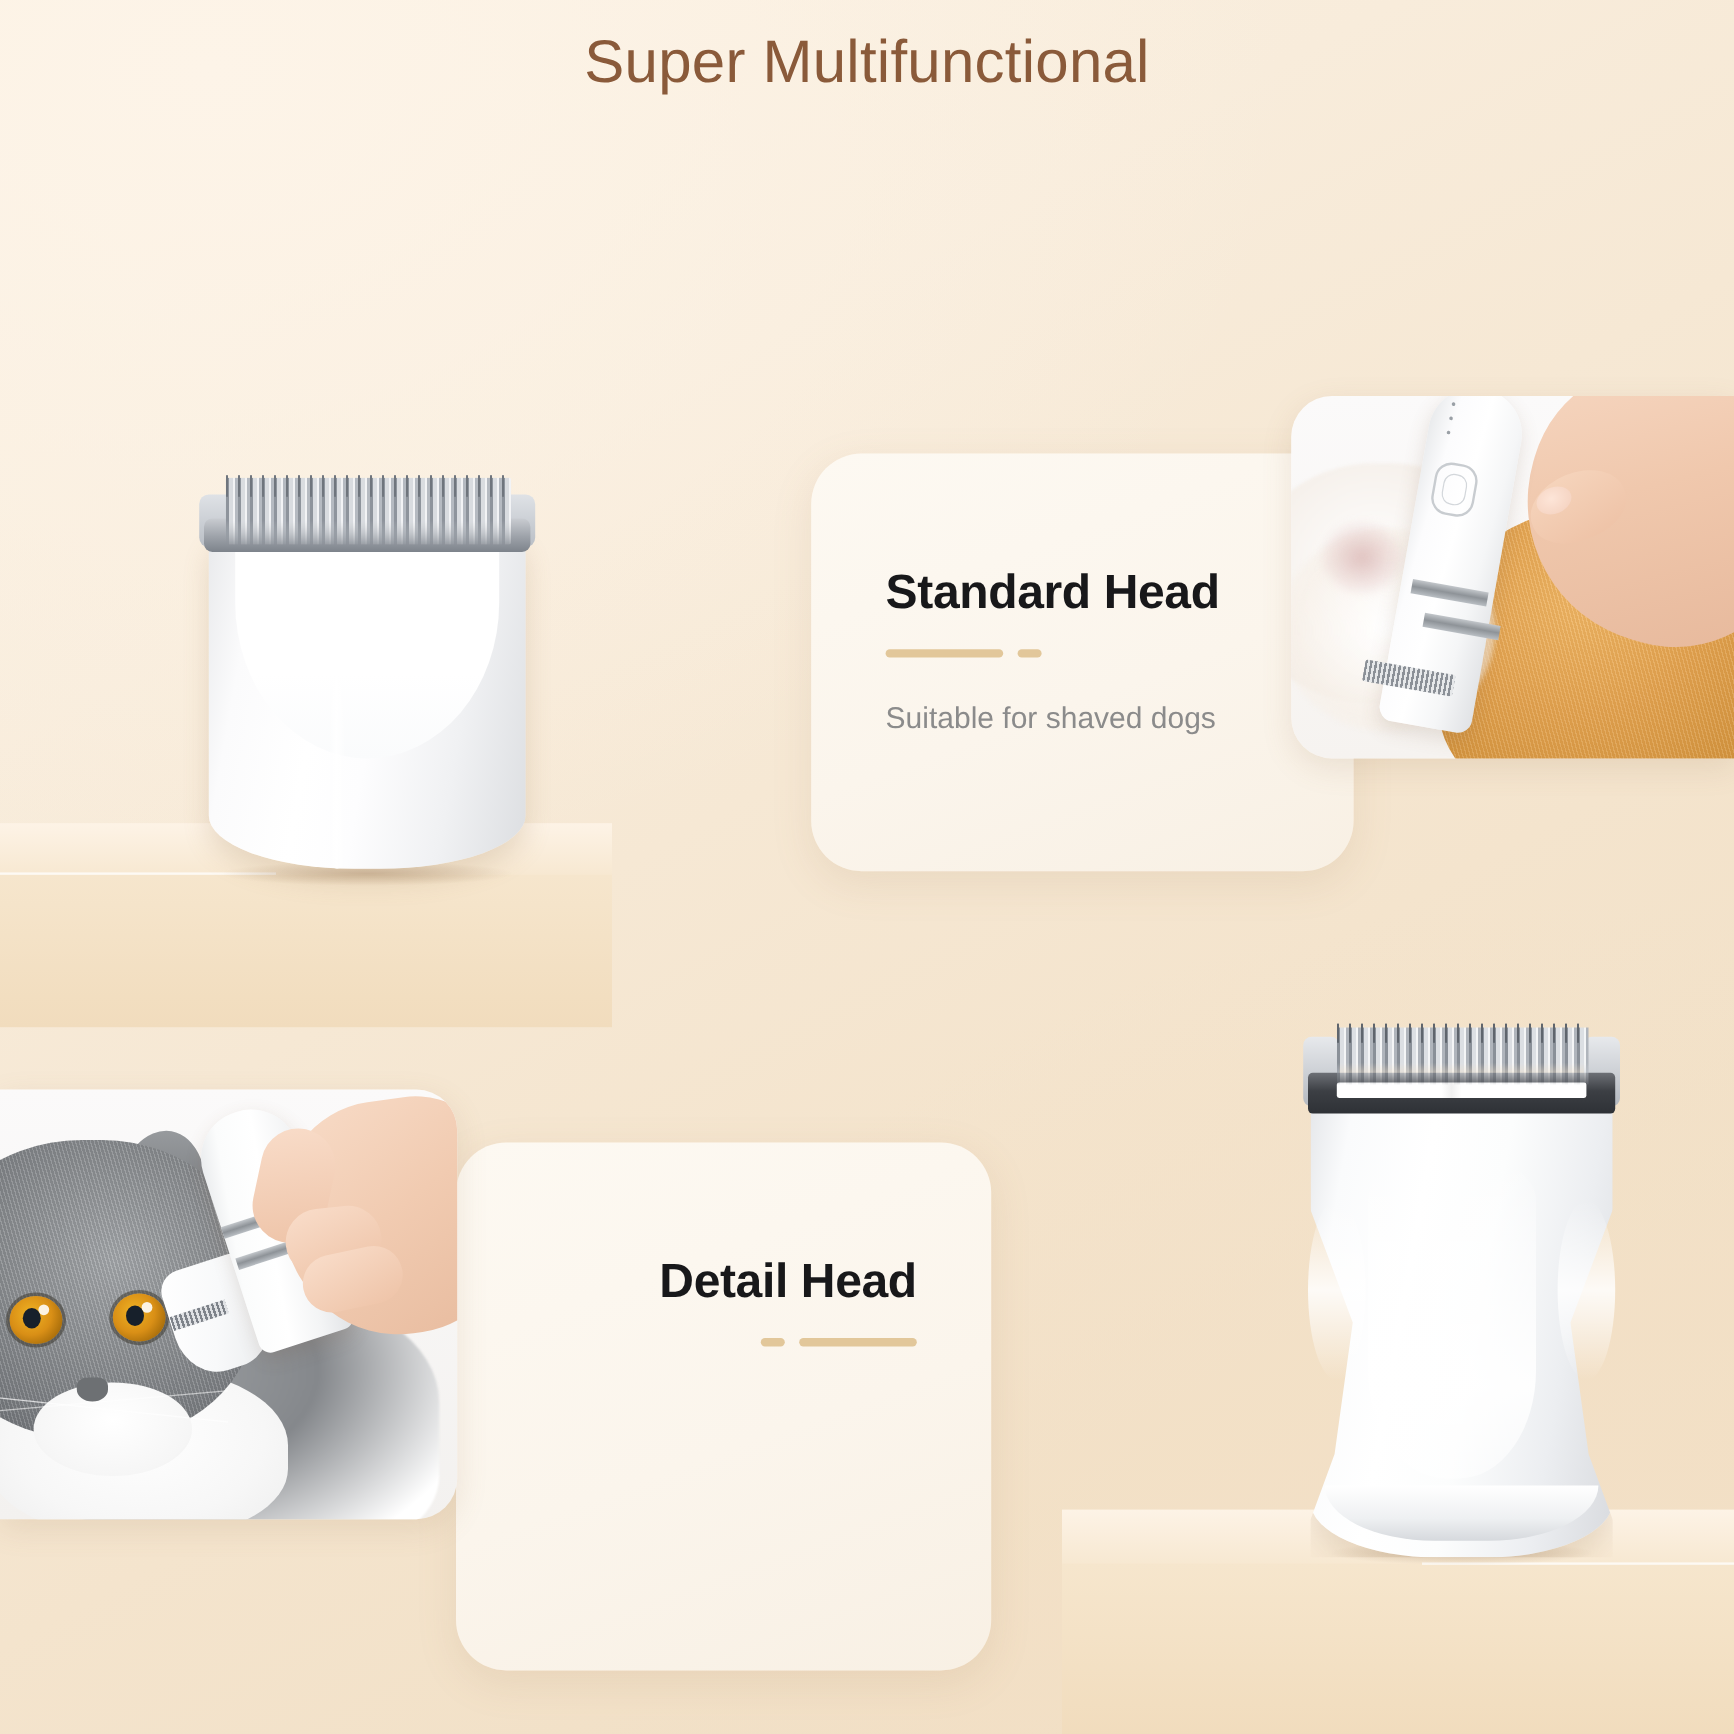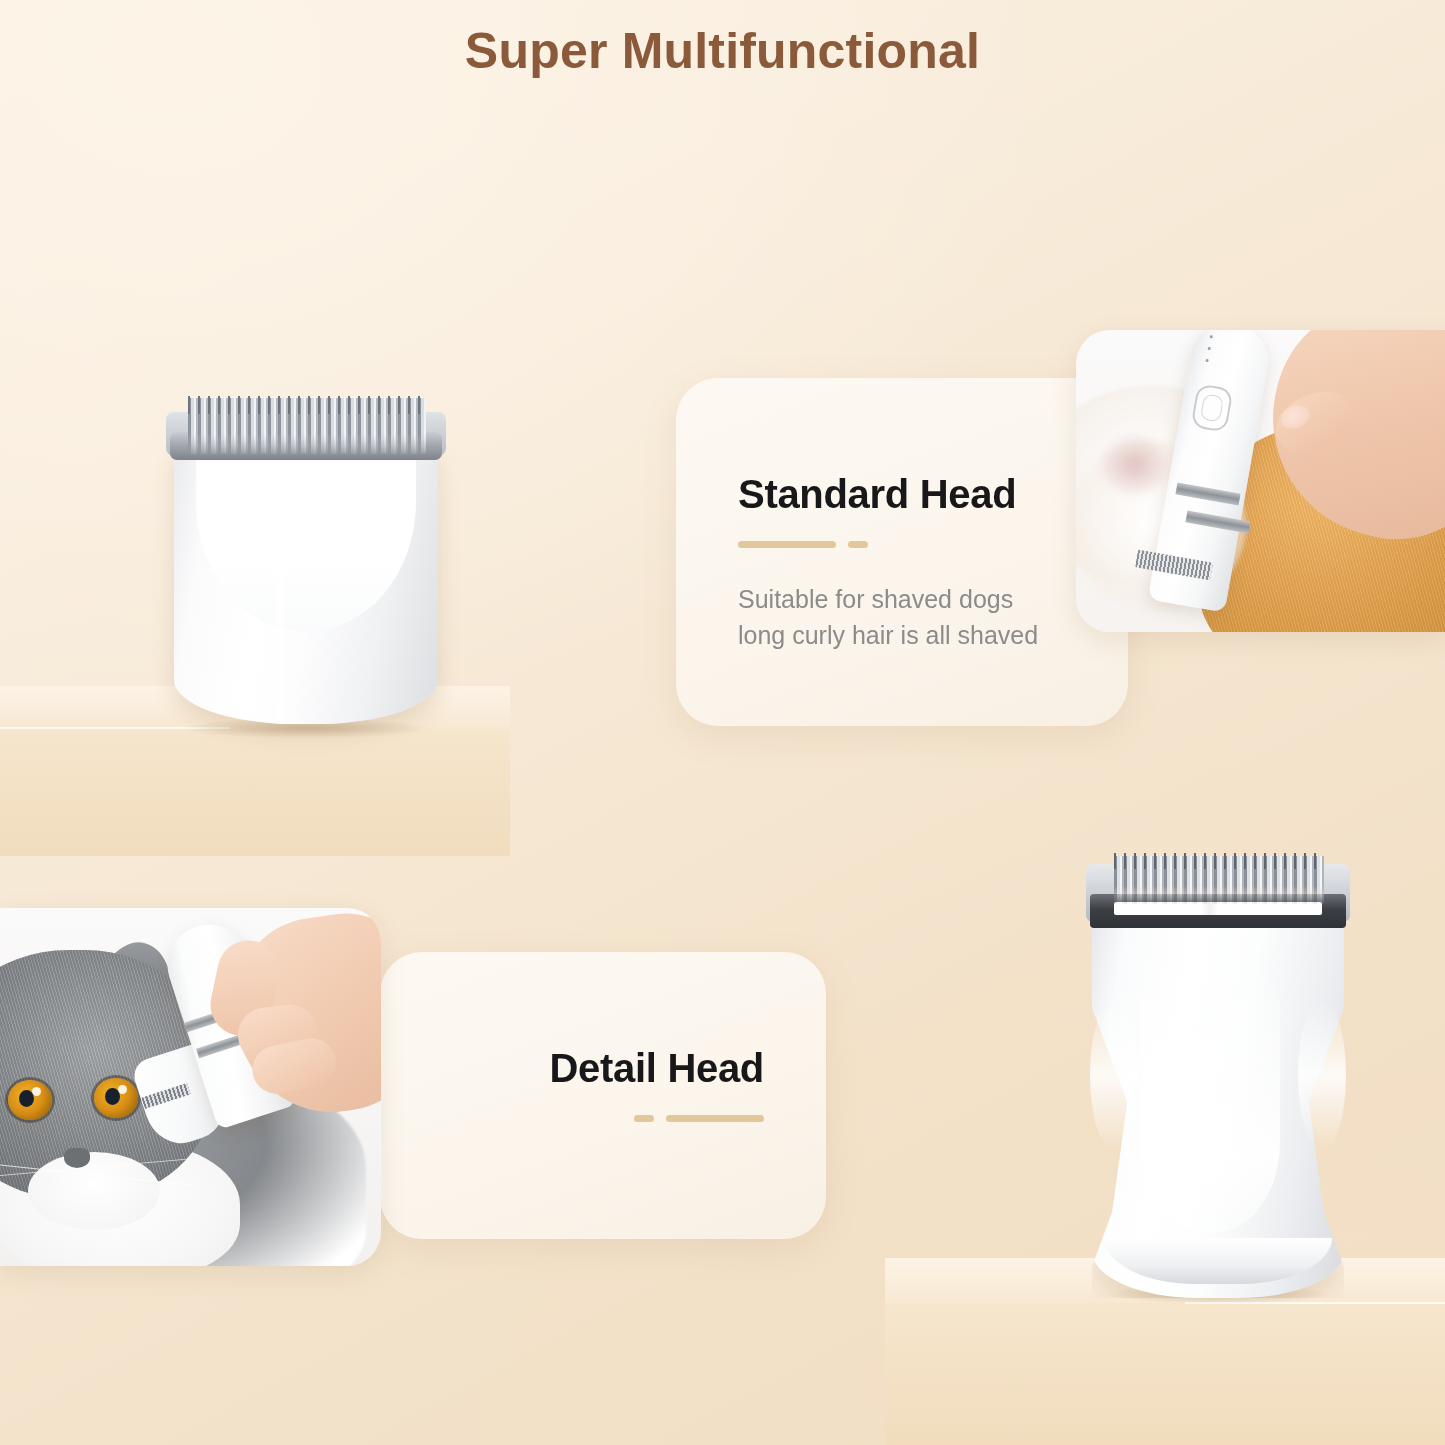--- a/index.html
+++ b/index.html
@@ -28,21 +28,21 @@
     font-size:86px;
     font-weight:bold;
     letter-spacing:-0.5px;
     color:#7e4f2e;
     line-height:1.04;
     text-shadow:0 1px 0 rgba(255,255,255,.35);
   }
   .subtitle {
     margin-top:22px;
     font-size:50px;
-    font-weight:bold;
+    font-weight:normal;
     color:#8a5a3a;
     letter-spacing:0.2px;
   }
 
   
   .pedestal { position:absolute; z-index:1; }
 
   .ped-top { left:-220px; top:686px; width:730px; height:170px; }
   .ped-top .top-face {
     position:absolute; left:0; top:0; width:100%; height:44px;
@@ -409,21 +409,21 @@
   .card {
     position:absolute; z-index:4;
     background:linear-gradient(160deg,#fdf9f2 0%, #fbf5ec 56%, #f8f0e4 100%);
     box-shadow:0 10px 34px rgba(160,125,85,.13);
   }
   .card-standard {
     left:676px; top:378px; width:452px; height:348px;
     border-radius:42px;
   }
   .card-detail {
-    left:380px; top:952px; width:446px; height:287px;
+    left:380px; top:952px; width:446px; height:440px;
     border-radius:42px;
   }
 
   .card-inner { position:absolute; inset:0; padding:96px 0 0 0; }
   .card-standard .card-inner { padding-left:62px; text-align:left; }
   .card-detail   .card-inner { padding-right:62px; padding-left:0; text-align:right; }
 
   .card-head {
     font-size:40px; font-weight:bold; color:#18181a;
     letter-spacing:-0.3px; line-height:1;
@@ -492,21 +492,20 @@
 
   <div class="card card-standard">
     <div class="card-inner">
       <div class="card-head">Standard Head</div>
       <div class="divider">
         <span class="dash-long"></span>
         <span class="dash-short"></span>
       </div>
       <div class="card-body">
         <span class="ln">Suitable for shaved dogs</span>
-        <span class="ln">long curly hair is all shaved</span>
       </div>
     </div>
   </div>
 
   <div class="card card-detail">
     <div class="card-inner">
       <div class="card-head">Detail Head</div>
       <div class="divider">
         <span class="dash-short"></span>
         <span class="dash-long"></span>

